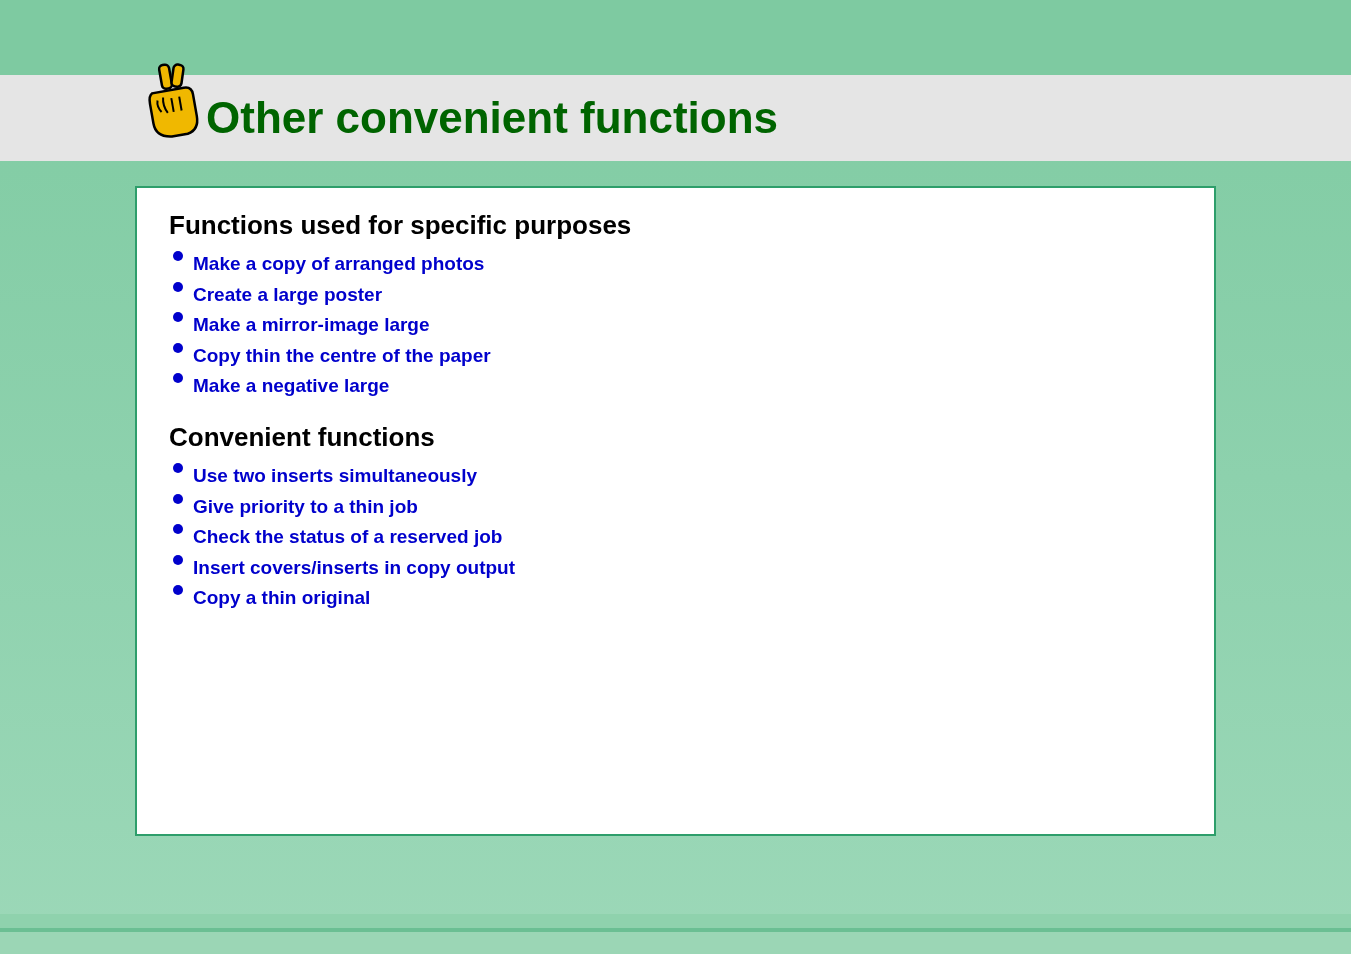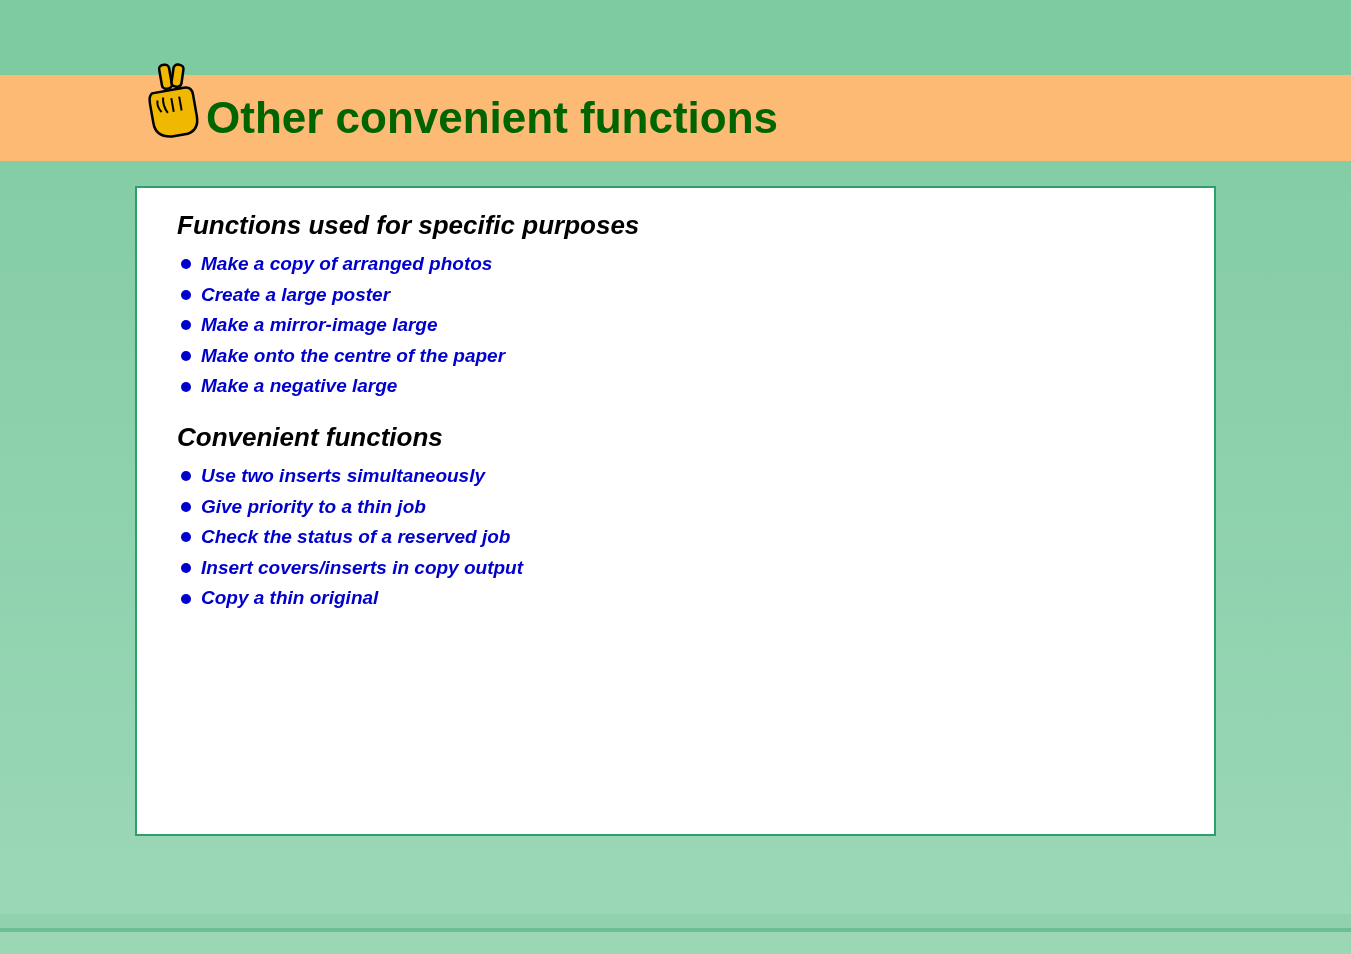--- a/index.html
+++ b/index.html
@@ -16,21 +16,21 @@
       overflow: hidden;
     }
     .top-band {
       width: 100%;
       height: 75px;
       background: #7ecaa1;
     }
     .title-band {
       width: 100%;
       height: 86px;
-      background: #fdba74;
+      background: #e5e5e5;
       display: flex;
       align-items: center;
       padding-left: 116px;
     }
     .title-icon {
       position: absolute;
       left: 140px;
       top: 62px;
       width: 64px;
       height: 80px;
@@ -40,41 +40,40 @@
       font-weight: bold;
       color: #006400;
       margin-left: 90px;
     }
     .content-wrapper {
       padding: 25px 135px 0 135px;
     }
     .content-box {
       background: #ffffff;
       border: 2px solid #2e9e6b;
-      padding: 22px 40px;
+      padding: 22px 32px;
       min-height: 650px;
-      font-style: italic;
     }
     .section-heading {
       font-size: 26px;
       font-weight: bold;
       color: #000000;
       margin-bottom: 10px;
       margin-top: 0;
     }
     .section-heading.second {
       margin-top: 22px;
     }
     .link-list {
       list-style: none;
       padding-left: 4px;
     }
     .link-list li {
       display: flex;
-      align-items: center;
+      align-items: flex-start;
       margin-bottom: 4px;
       line-height: 1.4;
     }
     .bullet {
       width: 10px;
       height: 10px;
       background: #0000cc;
       border-radius: 50%;
       margin-right: 10px;
       flex-shrink: 0;
@@ -140,21 +139,21 @@
       <li>
         <span class="bullet"></span>
         <a class="link-text">Create a large poster</a>
       </li>
       <li>
         <span class="bullet"></span>
         <a class="link-text">Make a mirror-image large</a>
       </li>
       <li>
         <span class="bullet"></span>
-        <a class="link-text">Make onto the centre of the paper</a>
+        <a class="link-text">Copy thin the centre of the paper</a>
       </li>
       <li>
         <span class="bullet"></span>
         <a class="link-text">Make a negative large</a>
       </li>
     </ul>
 
     <h2 class="section-heading second">Convenient functions</h2>
     <ul class="link-list">
       <li>

